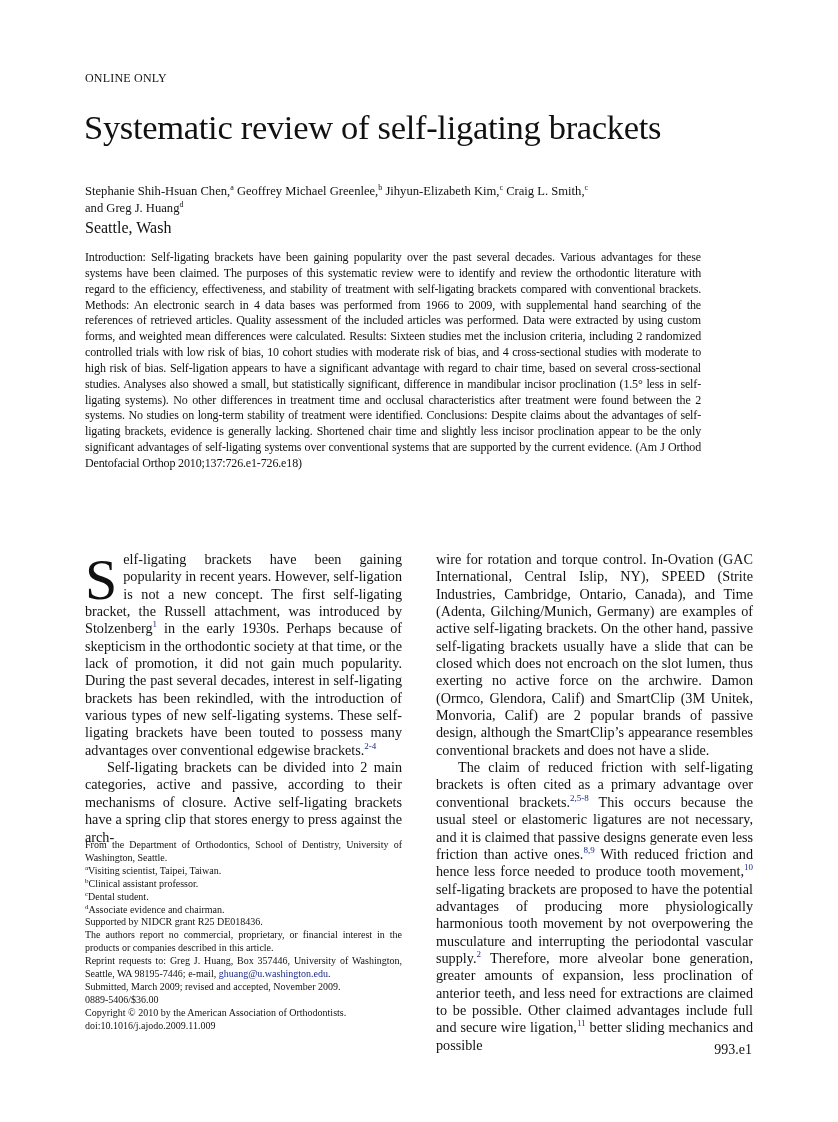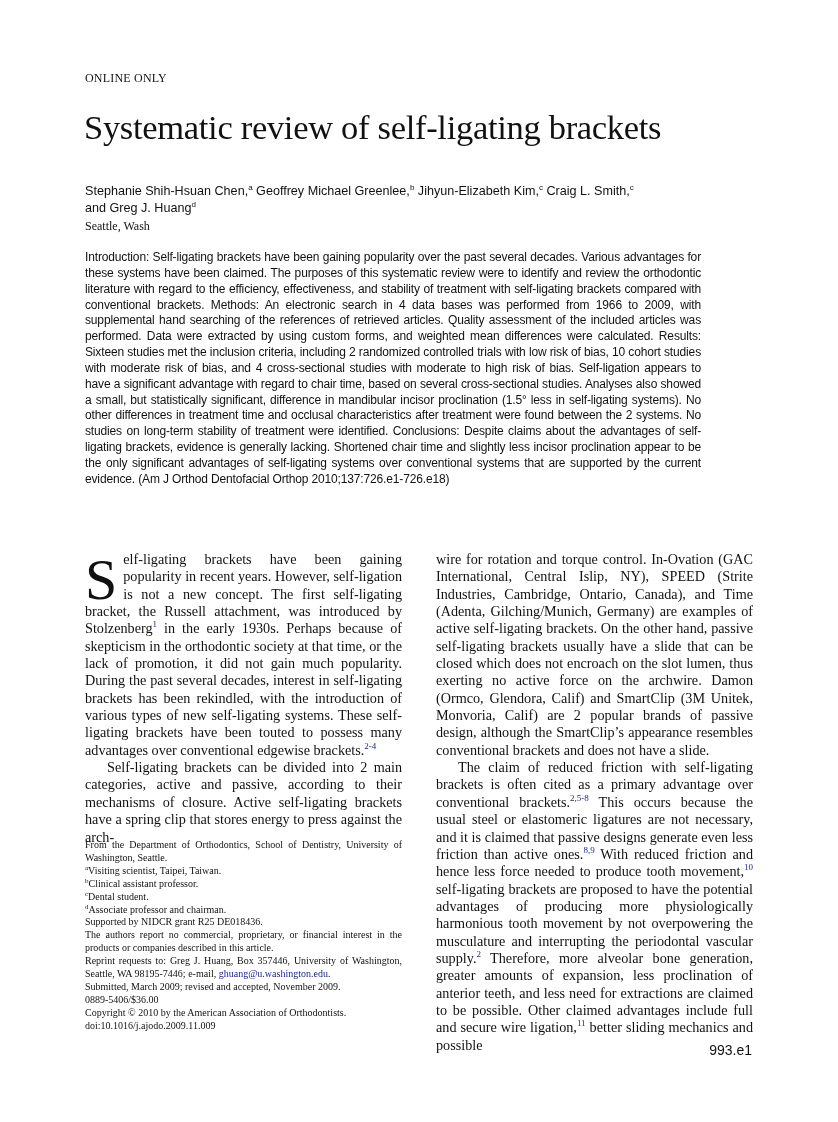--- a/index.html
+++ b/index.html
@@ -1,23 +1,23 @@
 <!DOCTYPE html>
 <html><head>
 <meta charset="utf-8">
 <style>
   html, body { margin:0; padding:0; background:#ffffff; }
   body { width:838px; height:1122px; position:relative; overflow:hidden; color:#111; }
   .serif { font-family: "Liberation Serif", "DejaVu Serif", serif; }
-  .sans { font-family: Liberation Sans, sans-serif; }
+  .sans { font-family: Liberation Serif, serif; }
   #section-label { position:absolute; left:85px; top:60px; font-size:12px; letter-spacing:0.2px;margin-top:11px; }
   #title { position:absolute; left:84px; top:108px; font-size:34.5px; font-weight:normal; margin:0; letter-spacing:-0.3px;text-align:center; }
   #authors { position:absolute; left:85px; top:183px; font-size:12.6px; line-height:17px; width:640px; }
   #authors sup { font-size:8px; vertical-align:5px; line-height:0; }
-  #location { position:absolute; left:85px; top:219px; font-size:12px; }
+  #location { position:absolute; left:85px; top:219px; font-size:16px; }
   #abstract { position:absolute; left:85px; top:250px; width:616px; font-size:12px; line-height:15.85px; text-align:justify; letter-spacing:-0.15px; }
   .col { position:absolute; top:551px; width:317px; font-size:14.2px; line-height:17.35px; text-align:justify; }
   #col-left { left:85px; }
   #col-right { left:436px; }
   .col p { margin:0; }
   .col p.indent { text-indent:22px; }
   .dropcap { float:left; font-size:58px; line-height:46px; margin:4px 6px 0 0; padding-top:2px; }
   sup.ref { color:#1a2a8a; font-size:9px; vertical-align:6px; line-height:0; }
   #footnotes { position:absolute; left:85px; top:839px; width:317px; font-size:10px; line-height:12.9px; }
   #footnotes div { margin:0; }
@@ -50,21 +50,21 @@
     <span class="dropcap">S</span><span>elf-ligating brackets have been gaining popularity in recent years. However, self-ligation is not a new concept. The first self-ligating bracket, the Russell attachment, was introduced by Stolzenberg</span><sup class="ref">1</sup><span> in the early 1930s. Perhaps because of skepticism in the orthodontic society at that time, or the lack of promotion, it did not gain much popularity. During the past several decades, interest in self-ligating brackets has been rekindled, with the introduction of various types of new self-ligating systems. These self-ligating brackets have been touted to possess many advantages over conventional edgewise brackets.</span><sup class="ref">2-4</sup>
   </p>
   <p class="indent">Self-ligating brackets can be divided into 2 main categories, active and passive, according to their mechanisms of closure. Active self-ligating brackets have a spring clip that stores energy to press against the arch-</p>
 </div>
 
 <div id="footnotes" class="serif">
   <div class="just">From the Department of Orthodontics, School of Dentistry, University of Washington, Seattle.</div>
   <div><sup>a</sup><span>Visiting scientist, Taipei, Taiwan.</span></div>
   <div><sup>b</sup><span>Clinical assistant professor.</span></div>
   <div><sup>c</sup><span>Dental student.</span></div>
-  <div><sup>d</sup><span>Associate professor and chairman.</span></div>
+  <div><sup>d</sup><span>Associate evidence and chairman.</span></div>
   <div>Supported by NIDCR grant R25 DE018436.</div>
   <div class="just">The authors report no commercial, proprietary, or financial interest in the products or companies described in this article.</div>
   <div class="just"><span>Reprint requests to: Greg J. Huang, Box 357446, University of Washington, Seattle, WA 98195-7446; e-mail, </span><span class="email">ghuang@u.washington.edu</span><span>.</span></div>
   <div>Submitted, March 2009; revised and accepted, November 2009.</div>
   <div>0889-5406/$36.00</div>
   <div>Copyright © 2010 by the American Association of Orthodontists.</div>
   <div>doi:10.1016/j.ajodo.2009.11.009</div>
 </div>
 
 <div id="col-right" class="col serif">

